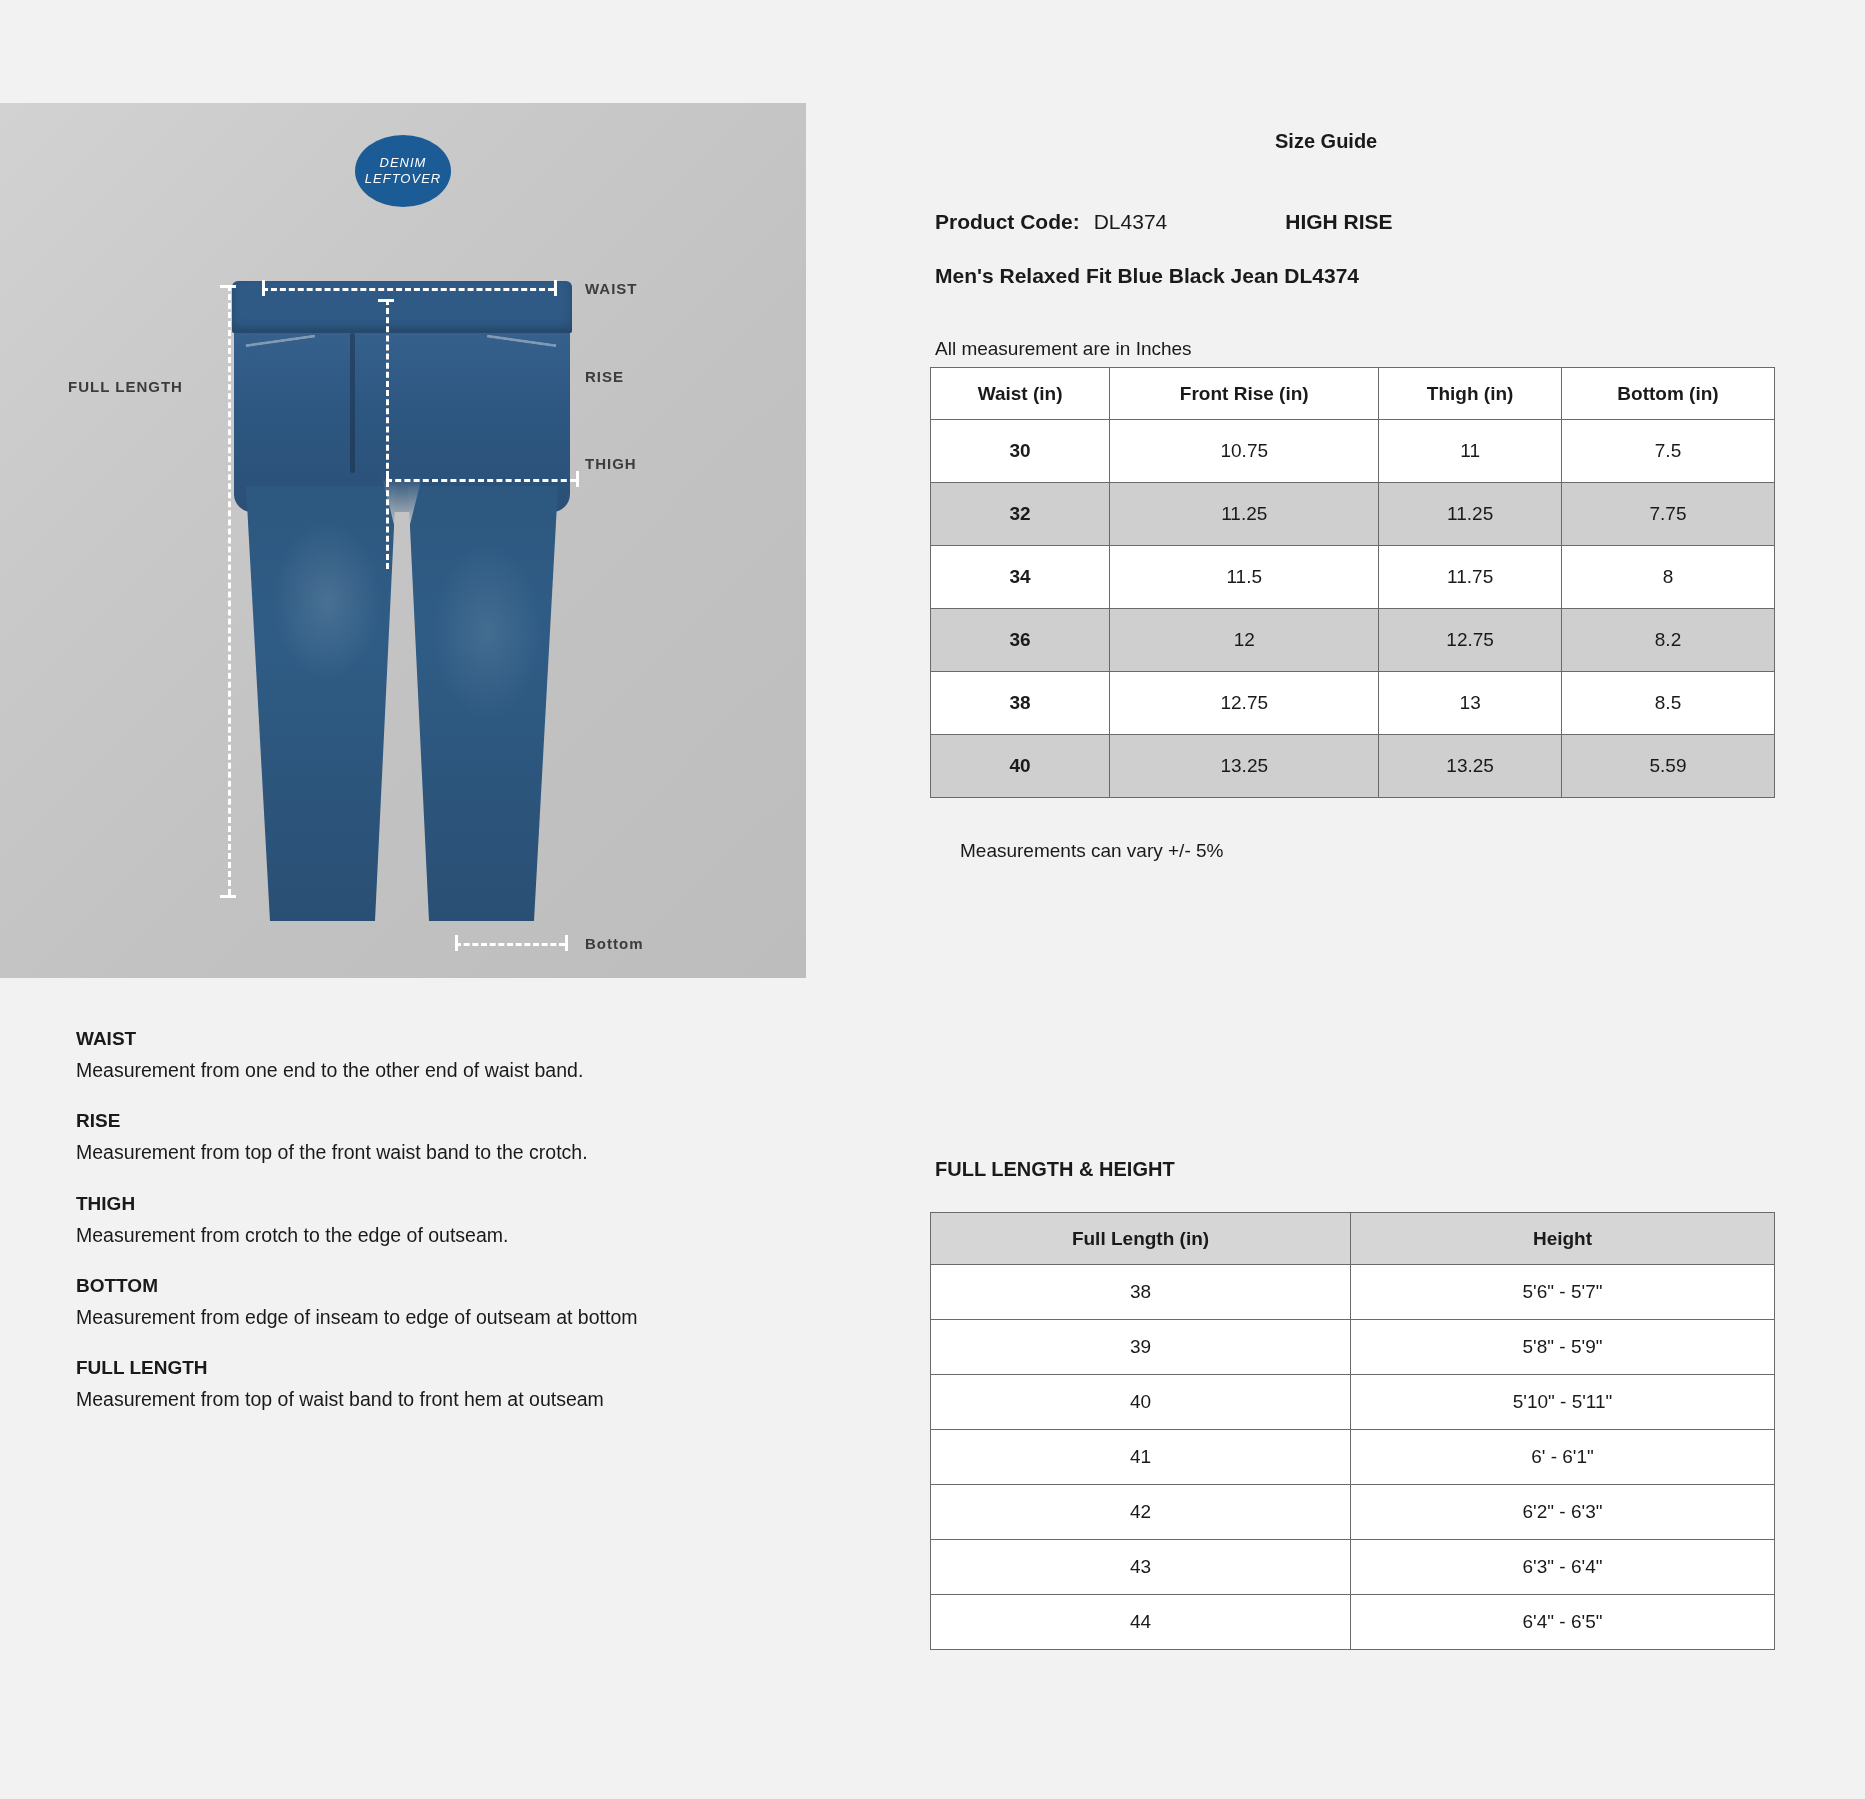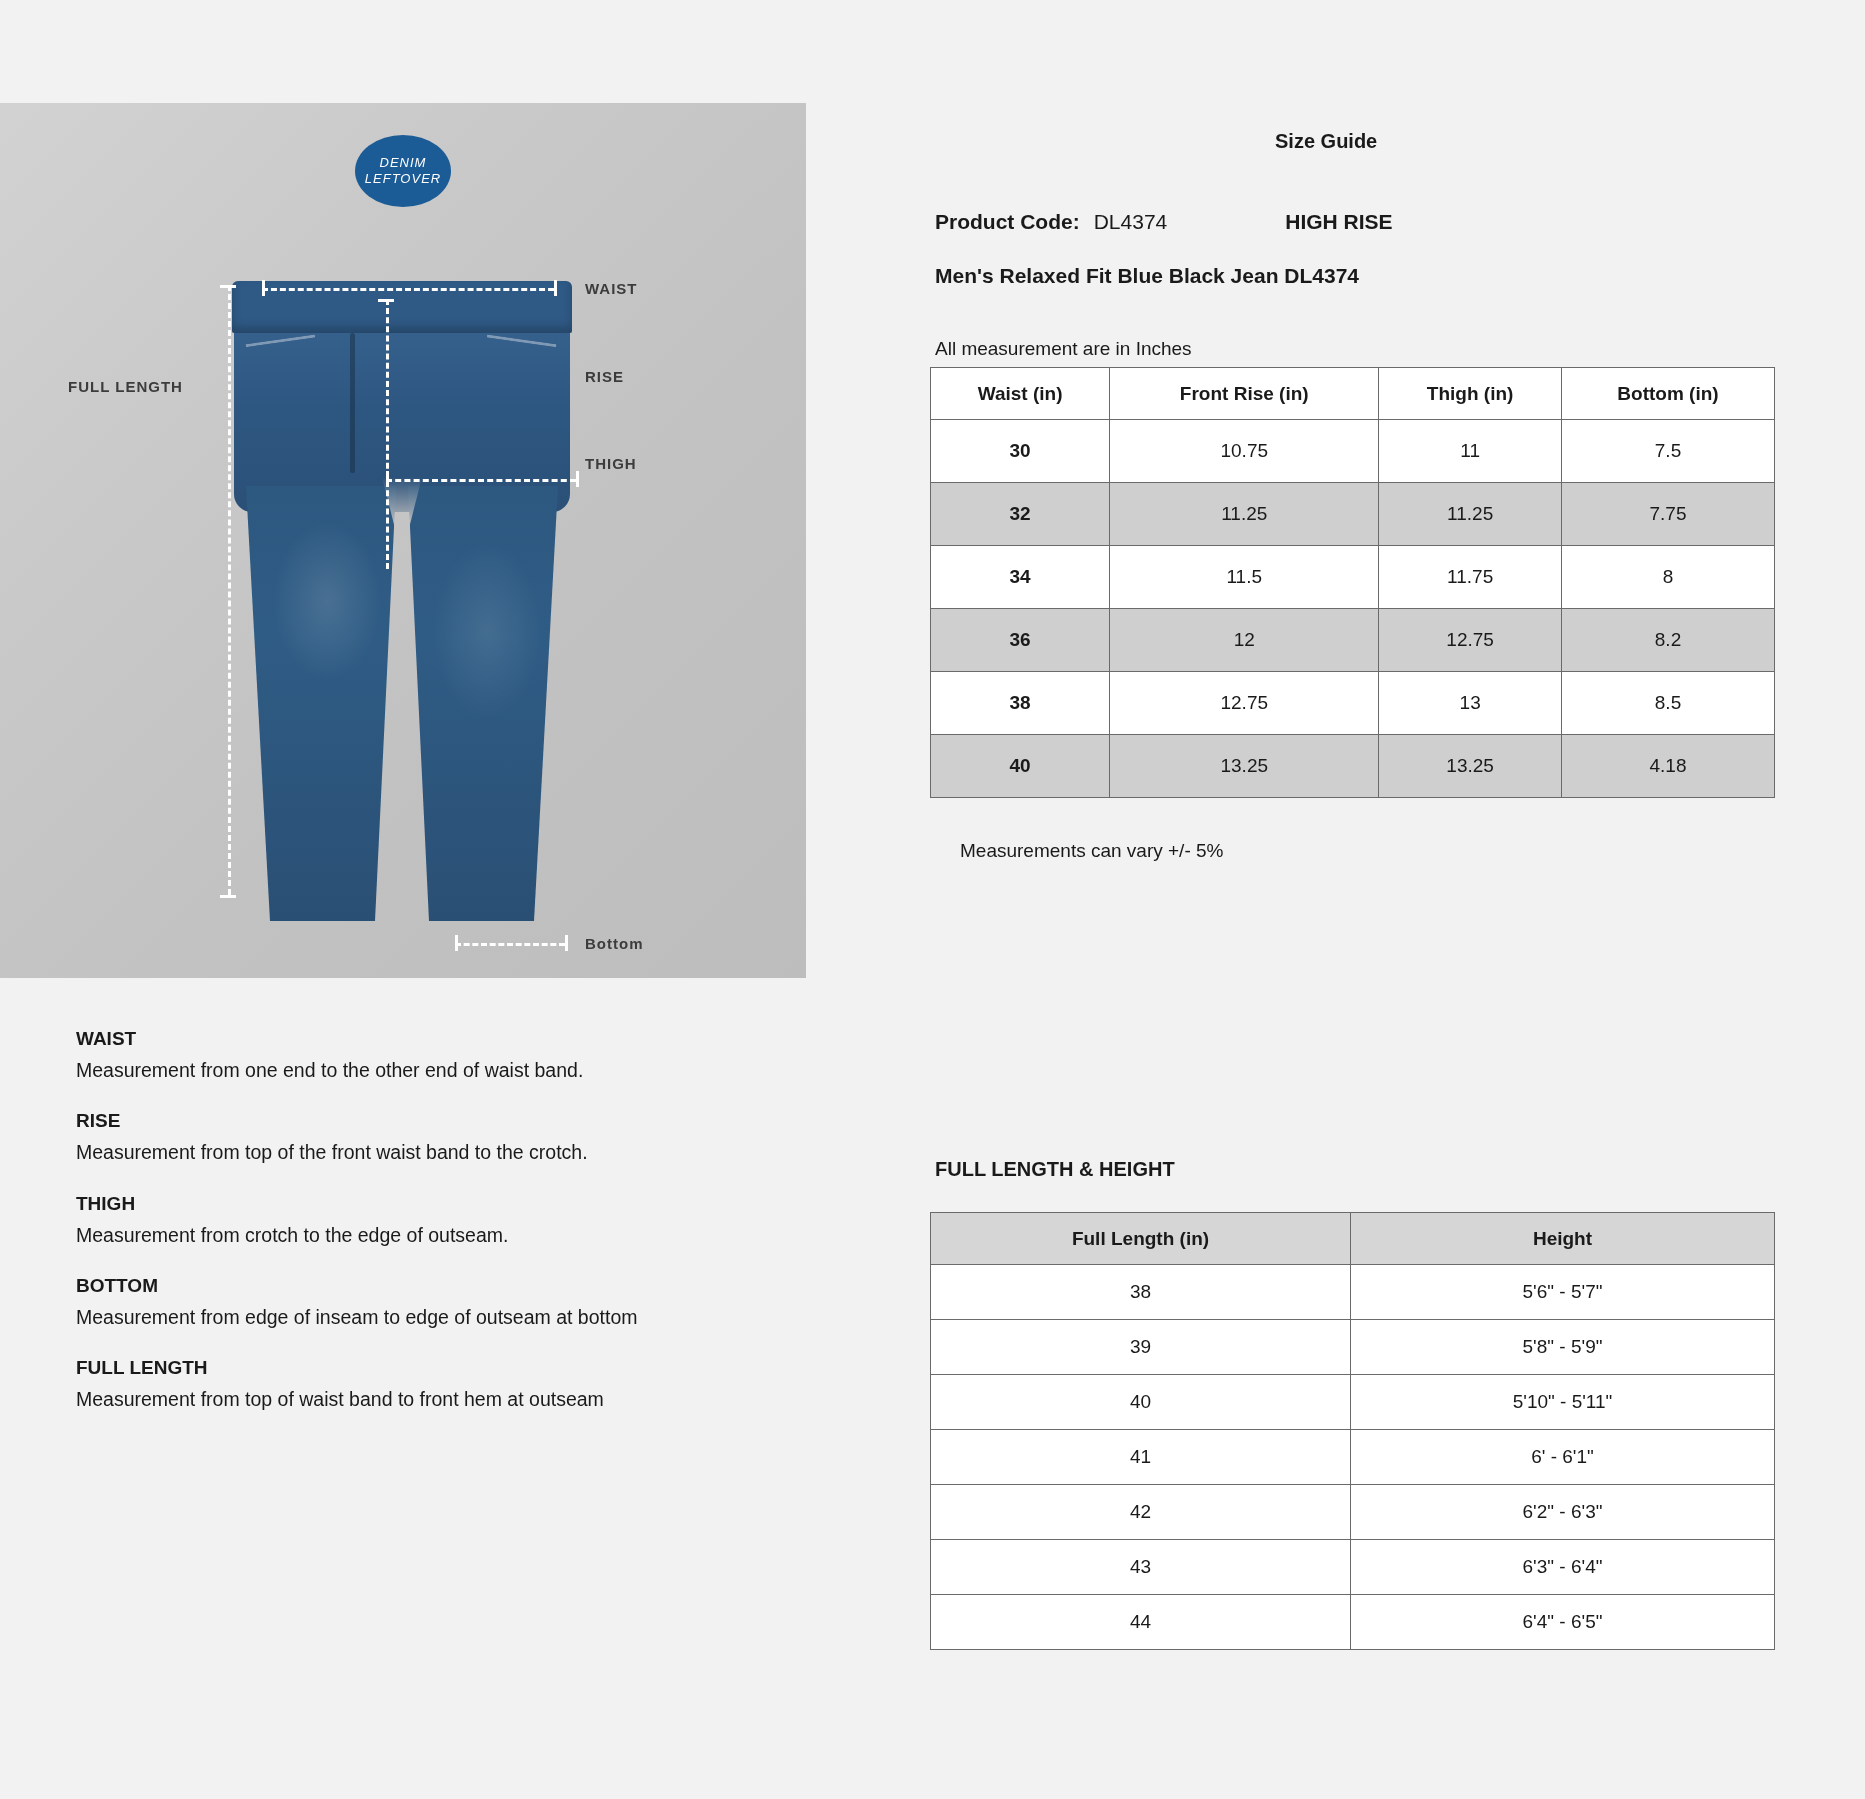--- a/index.html
+++ b/index.html
@@ -369,21 +369,21 @@
       <tr>
         <td class="sizecol">38</td>
         <td>12.75</td>
         <td>13</td>
         <td>8.5</td>
       </tr>
       <tr>
         <td class="sizecol">40</td>
         <td>13.25</td>
         <td>13.25</td>
-        <td>4.18</td>
+        <td>5.59</td>
       </tr>
     </tbody>
   </table>
 
   <div class="vary-note">Measurements can vary +/- 5%</div>
 
   <div class="fl-title">FULL LENGTH &amp; HEIGHT</div>
 
   <table class="grid" id="length-table">
     <thead>

